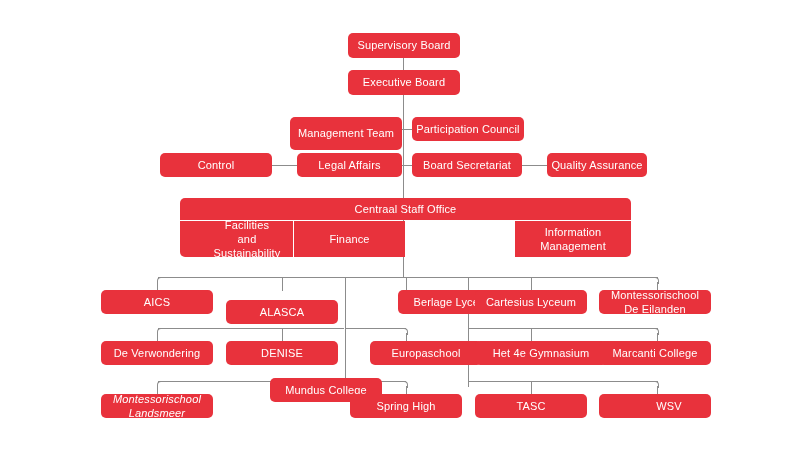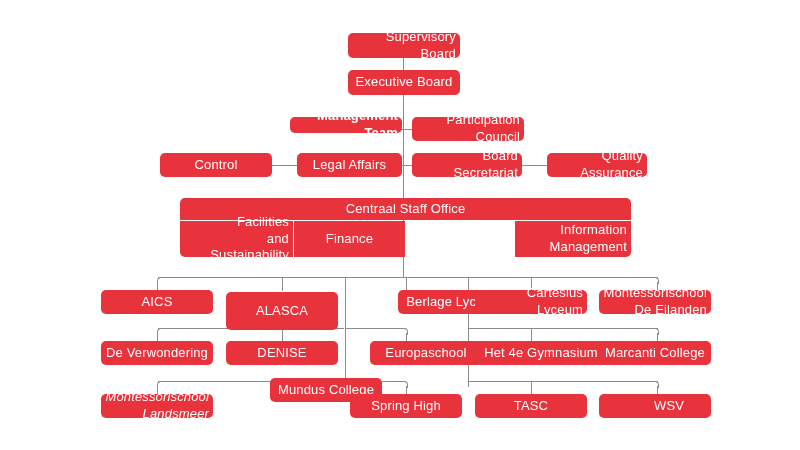--- a/index.html
+++ b/index.html
@@ -20,22 +20,22 @@
   .elbow{position:absolute;border-color:#8c8c8c;border-style:solid;border-width:0;}
   
   .box{
     position:absolute;
     background:#e8323c;
     border-radius:5px;
     color:#ffffff;
     display:flex;
     align-items:center;
     justify-content:center;
-    text-align:right;
-    font-size:13px;
+    text-align:center;
+    font-size:11px;
     line-height:1.28;
     letter-spacing:.15px;
     box-sizing:border-box;
     padding:2px 4px;
     z-index:3;
   }
   .box.sq{border-radius:0;}
   .box.tl{border-radius:5px 5px 0 0;}
   .box.bl{border-radius:0 0 0 5px;padding-left:25px;}
   .box.br{border-radius:0 0 5px 0;}
@@ -94,36 +94,36 @@
   <div class="ln vln" style="left:157px;top:386px;height:8px;"></div>
   <div class="ln vln" style="left:282px;top:381px;height:13px;"></div>
   <div class="ln vln" style="left:406px;top:386px;height:8px;"></div>
   <div class="ln vln" style="left:531px;top:381px;height:13px;"></div>
   <div class="ln vln" style="left:657px;top:386px;height:8px;"></div>
 
   <div class="box" style="left:348px;top:33px;width:112px;height:25px;">Supervisory Board</div>
 
   <div class="box" style="left:348px;top:70px;width:112px;height:25px;">Executive Board</div>
 
-  <div class="box" style="left:290px;top:117px;width:112px;height:16px;font-weight:bold;">Management Team</div>
+  <div class="box" style="left:290px;top:117px;width:112px;height:33px;">Management Team</div>
   <div class="box" style="left:412px;top:117px;width:112px;height:24px;">Participation Council</div>
 
   <div class="box" style="left:160px;top:153px;width:112px;height:24px;">Control</div>
   <div class="box" style="left:297px;top:153px;width:105px;height:24px;">Legal Affairs</div>
   <div class="box" style="left:412px;top:153px;width:110px;height:24px;">Board Secretariat</div>
   <div class="box" style="left:547px;top:153px;width:100px;height:24px;">Quality Assurance</div>
 
   <div class="box tl" style="left:180px;top:198px;width:451px;height:22px;">Centraal Staff Office</div>
   <div class="box bl" style="left:180px;top:221px;width:113px;height:36px;white-space:pre-line;">Facilities
 and Sustainability</div>
   <div class="box sq" style="left:294px;top:221px;width:111px;height:36px;white-space:pre-line;">Finance</div>
   <div class="box br" style="left:515px;top:221px;width:116px;height:36px;white-space:pre-line;">Information Management</div>
 
   <div class="box" style="left:101px;top:290px;width:112px;height:24px;">AICS</div>
-  <div class="box" style="left:226px;top:292px;width:112px;height:38px;">ALASCA</div>
+  <div class="box" style="left:226px;top:300px;width:112px;height:24px;">ALASCA</div>
   <div class="box" style="left:350px;top:290px;width:112px;height:24px;margin-left:48px;">Berlage Lyceum</div>
   <div class="box" style="left:475px;top:290px;width:112px;height:24px;">Cartesius Lyceum</div>
   <div class="box" style="left:599px;top:290px;width:112px;height:24px;">Montessorischool De Eilanden</div>
 
   <div class="box" style="left:101px;top:341px;width:112px;height:24px;">De Verwondering</div>
   <div class="box" style="left:226px;top:341px;width:112px;height:24px;">DENISE</div>
   <div class="box" style="left:370px;top:341px;width:112px;height:24px;">Europaschool</div>
   <div class="box" style="left:475px;top:341px;width:132px;height:24px;">Het 4e Gymnasium</div>
   <div class="box" style="left:599px;top:341px;width:112px;height:24px;">Marcanti College</div>
 

